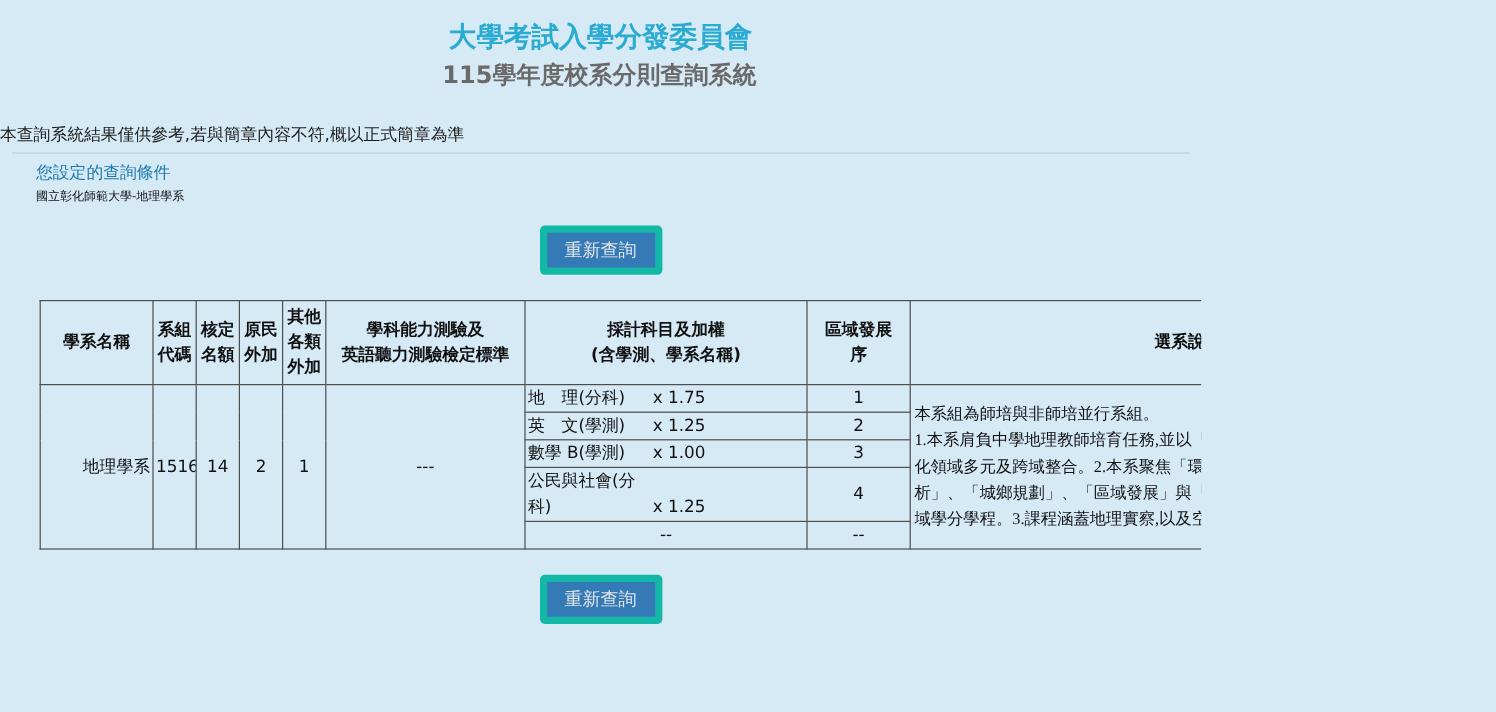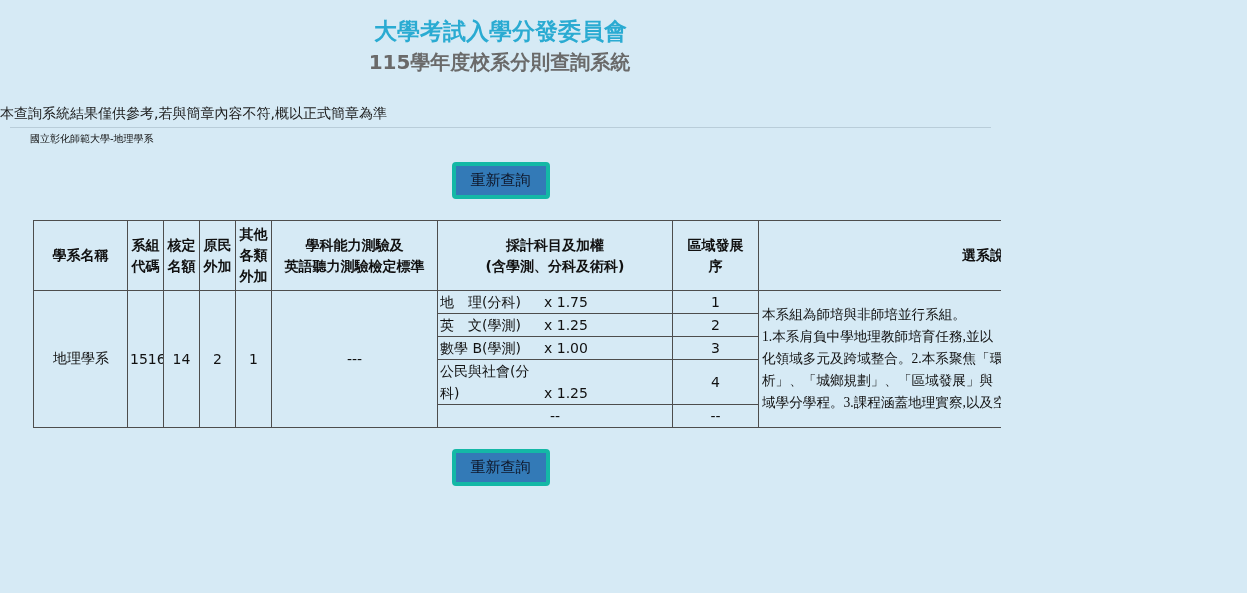--- a/index.html
+++ b/index.html
@@ -52,22 +52,22 @@
     margin: 1px 0 0 30px;
     font-size: 10px;
     color: #111;
     line-height: 19px;
   }
   .btn-row { text-align: center; }
   .btn-row.top { margin-top: 14px; }
   .btn-row.bottom { margin-top: 21px; }
   .btn {
     background: #337ab7;
-    border: 4px solid #14b8a6;
-    color: #0f172a;
+    border: 6px solid #14b8a6;
+    color: #e5e5e5;
     font-size: 15px;
     font-family: inherit;
     padding: 5px 15px;
     border-radius: 4px;
     cursor: pointer;
     line-height: 19px;
   }
   table.results {
     border-collapse: collapse;
     table-layout: fixed;
@@ -89,21 +89,21 @@
     padding: 2px 3px;
     line-height: 21px;
     height: 70px;
   }
   .results td {
     padding: 0 2px;
     height: 22px;
     line-height: 22px;
     vertical-align: middle;
   }
-  td.cell-left { text-align: center; padding-left: 3px; font-family: Liberation Serif, serif; }
+  td.cell-left { text-align: right; padding-left: 3px; }
   td.cell-center { text-align: center; }
   td.subj { text-align: left; }
   .subj-name { display: inline-block; width: 104px; }
   td.desc {
     text-align: left;
     white-space: pre-line;
     line-height: 22px;
     padding: 1px 3px;
     font-size: 13.6px;
     font-family: Liberation Serif, serif;
@@ -123,20 +123,21 @@
 
 <div class="page">
 
   <h1 class="page-title">大學考試入學分發委員會</h1>
   <h2 class="page-subtitle">115學年度校系分則查詢系統</h2>
 
   <div class="disclaimer">本查詢系統結果僅供參考,若與簡章內容不符,概以正式簡章為準</div>
 
   <div class="divider"></div>
 
+  <div class="query-label">您設定的查詢條件</div>
   <div class="query-value">國立彰化師範大學-地理學系</div>
 
   <div class="btn-row top">
     <button class="btn">重新查詢</button>
   </div>
 
   <table class="results">
     <colgroup>
       <col style="width:94px">
         <col style="width:36px">
@@ -156,21 +157,21 @@
         <th>核定
 名額</th>
         <th>原民
 外加</th>
         <th>其他
 各類
 外加</th>
         <th>學科能力測驗及
 英語聽力測驗檢定標準</th>
         <th>採計科目及加權
-(含學測、分科及術科)</th>
+(含學測、學系名稱)</th>
         <th>區域發展
 序</th>
         <th>選系說明</th>
       </tr>
     </thead>
     <tbody>
       <tr>
         <td class="cell-left" rowspan="5">地理學系</td>
         <td class="cell-center" rowspan="5">1516</td>
         <td class="cell-center" rowspan="5">14</td>

